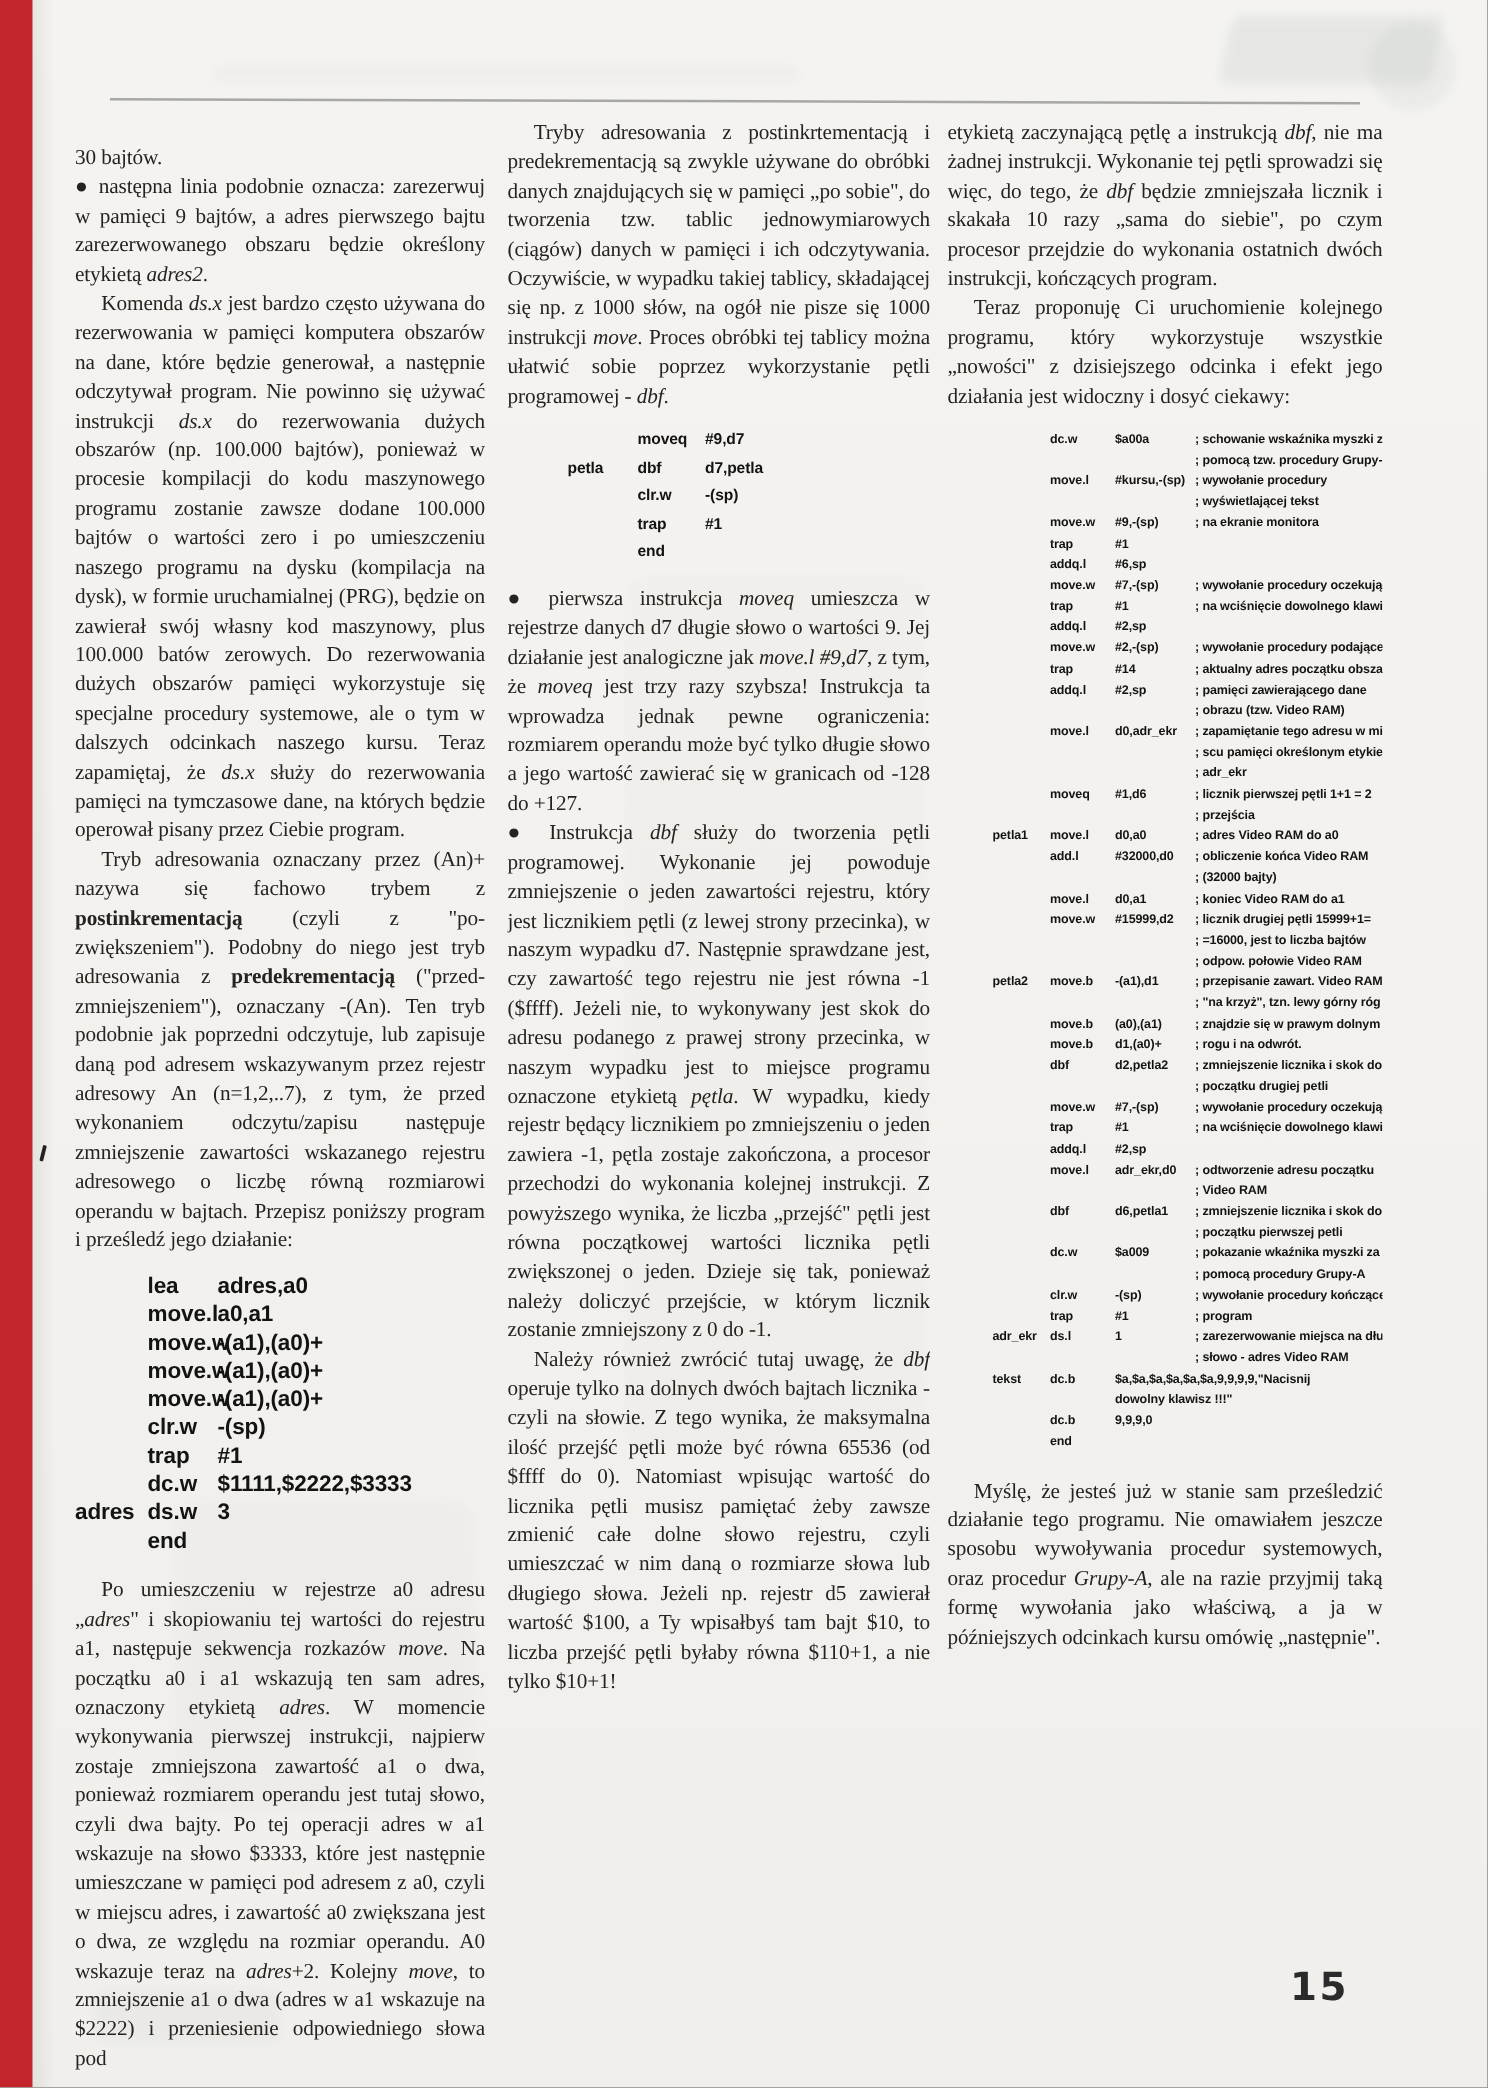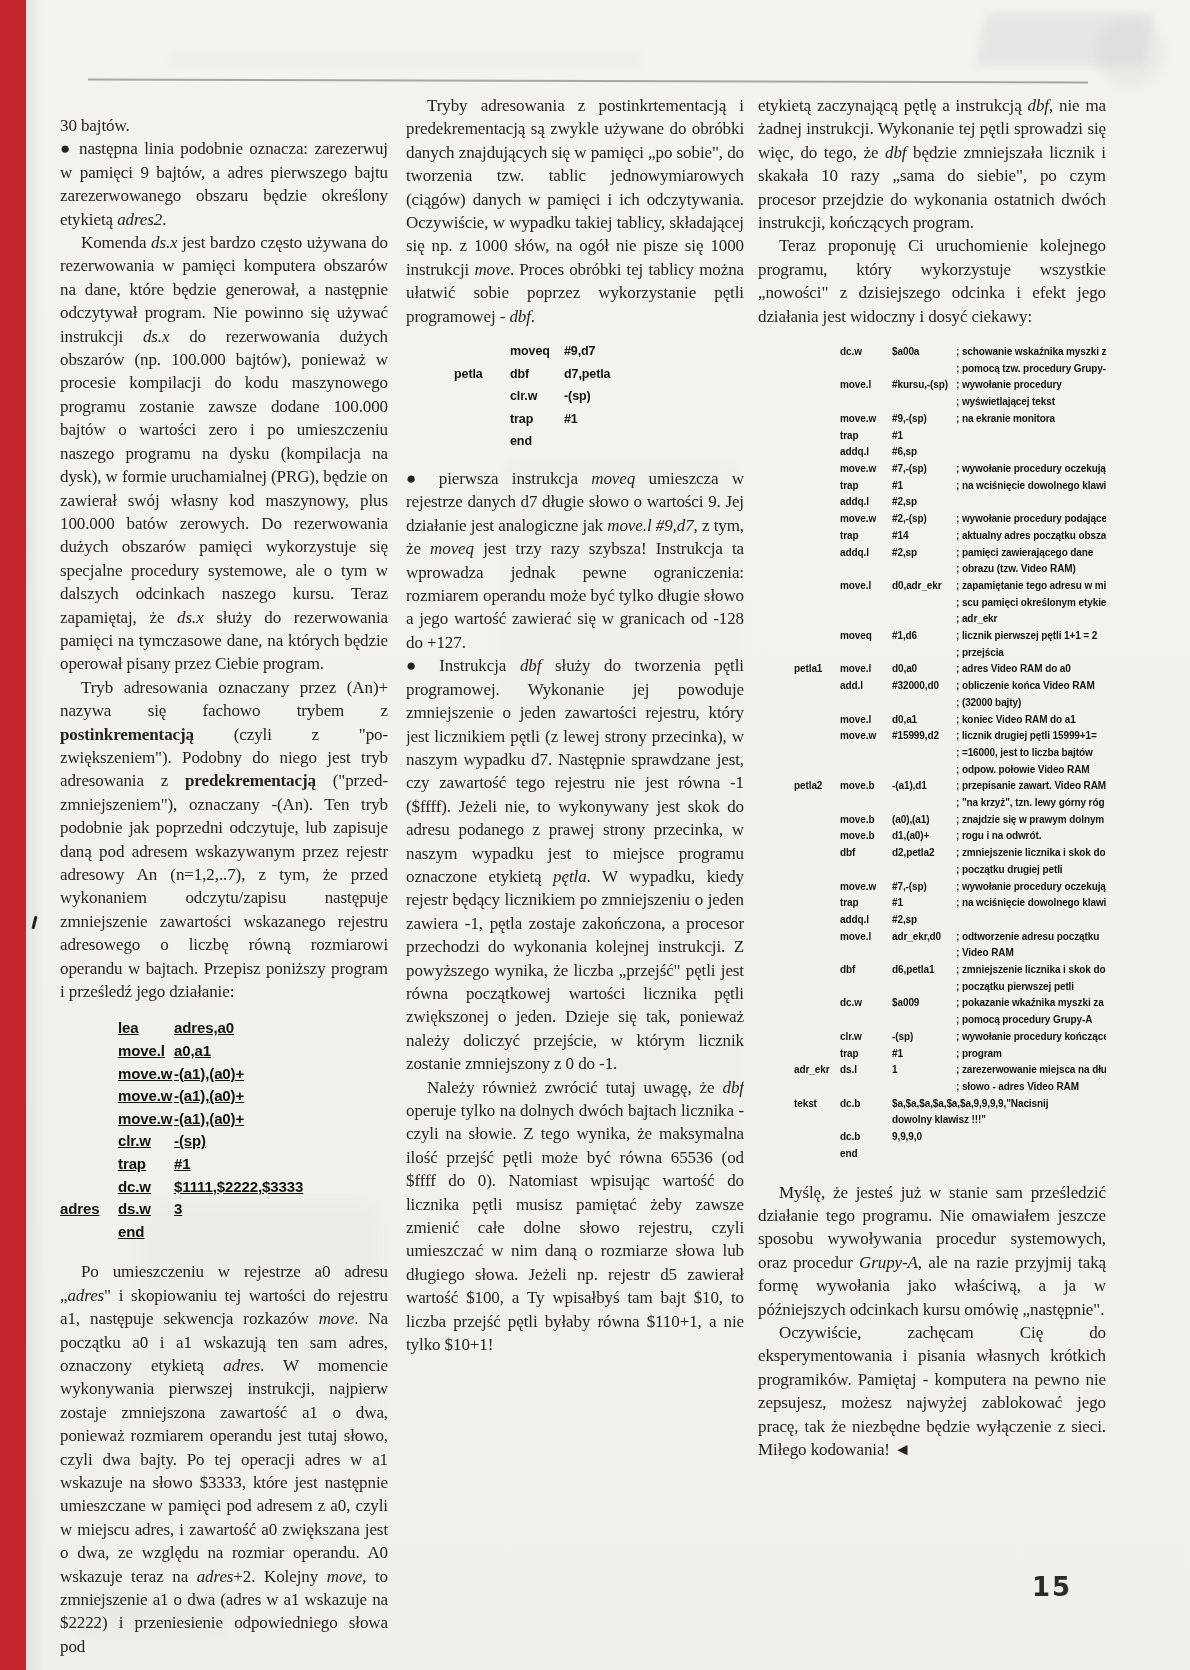--- a/index.html
+++ b/index.html
@@ -19,29 +19,29 @@
     letter-spacing:-0.1px;overflow:hidden;height:1545px;}
   #col1{left:60px;width:328px;margin-top:20px;}
   #col2{left:406px;width:338px;}
   #col3{left:758px;width:348px;}
   .par{margin:0;}
   .par.ind{text-indent:21px;}
   
   .code{font-family:"Liberation Sans", sans-serif;font-weight:700;color:#131313;}
   .cl{display:flex;white-space:pre;}
   .cl span{flex:none;white-space:pre;overflow:visible;}
-  .code1{margin:14px 0 17px 0;font-size:15px;line-height:22.6px;padding-left:0;text-decoration:underline;}
+  .code1{margin:14px 0 17px 0;font-size:18px;line-height:22.6px;padding-left:0;}
   .code1 .c-l{width:58px;} .code1 .c-m{width:56px;}
   .code2{margin:12px 0 14px 0;font-size:12.5px;line-height:22.6px;padding-left:48px;}
   .code2 .c-l{width:56px;} .code2 .c-m{width:54px;}
   .code3{margin:16px 0 18px 0;font-size:10px;line-height:16.7px;padding-left:36px;
     letter-spacing:-0.1px;}
   .code3 .c-l{width:46px;} .code3 .c-m{width:52px;} .code3 .c-o{width:64px;}
   .pagenum{position:absolute;left:1032px;top:1572px;
-    font-family:"DejaVu Sans", sans-serif;font-weight:700;font-size:26px;
+    font-family:"DejaVu Sans", sans-serif;font-weight:700;font-size:31px;
     letter-spacing:2px;color:#2b2b2b;}
   
   .ghost{position:absolute;filter:blur(4px);pointer-events:none;}
   .g1{left:980px;top:12px;width:170px;height:55px;background:#8fa09e;opacity:.13;
     transform:skewX(-12deg);border-radius:8px;}
   .g2{left:1095px;top:18px;width:70px;height:70px;background:#9aa5a2;opacity:.10;border-radius:50%;}
   .g3{left:170px;top:52px;width:470px;height:14px;background:#aaa;opacity:.06;border-radius:6px;}
   .g4{left:140px;top:1200px;width:240px;height:250px;background:#b9b4ac;opacity:.05;border-radius:20px;}
   .g5{left:500px;top:460px;width:240px;height:700px;background:#bab5ad;opacity:.045;border-radius:20px;}
   .g6{left:75px;top:1592px;width:150px;height:42px;background:#a8ada5;opacity:.08;border-radius:8px;}
@@ -156,18 +156,17 @@
         <div class="cl"><span class="c-l"></span><span class="c-m">trap</span><span class="c-o">#1</span><span class="c-c">; program</span></div>
         <div class="cl"><span class="c-l">adr_ekr</span><span class="c-m">ds.l</span><span class="c-o">1</span><span class="c-c">; zarezerwowanie miejsca na długie</span></div>
         <div class="cl"><span class="c-l"></span><span class="c-m"></span><span class="c-o"></span><span class="c-c">; słowo - adres Video RAM</span></div>
         <div class="cl"><span class="c-l">tekst</span><span class="c-m">dc.b</span><span class="c-o">$a,$a,$a,$a,$a,$a,9,9,9,9,"Nacisnij</span><span class="c-c"></span></div>
         <div class="cl"><span class="c-l"></span><span class="c-m"></span><span class="c-o">dowolny klawisz !!!"</span><span class="c-c"></span></div>
         <div class="cl"><span class="c-l"></span><span class="c-m">dc.b</span><span class="c-o">9,9,9,0</span><span class="c-c"></span></div>
         <div class="cl"><span class="c-l"></span><span class="c-m">end</span><span class="c-o"></span><span class="c-c"></span></div>
       </div>
     <div>
         <p class="par ind"><span>Myślę, że jesteś już w stanie sam prześledzić działanie tego programu. Nie omawiałem jeszcze sposobu wywoływania procedur systemowych, oraz procedur </span><span style="font-style: italic;">Grupy-A</span><span>, ale na razie przyjmij taką formę wywołania jako właściwą, a ja w późniejszych odcinkach kursu omówię „następnie".</span></p>
-        <p class="par ind"><span>Oczywiście, zachęcam Cię do eksperymentowania i pisania własnych krótkich programików. Pamiętaj - komputera na pewno nie zepsujesz, możesz najwyżej zablokować jego pracę, tak że niezbędne będzie wyłączenie z sieci. Miłego kodowania! ◄</span></p>
       </div>
   </div>
 
   <div class="pagenum">15</div>
 </div>
 
 </body></html>

